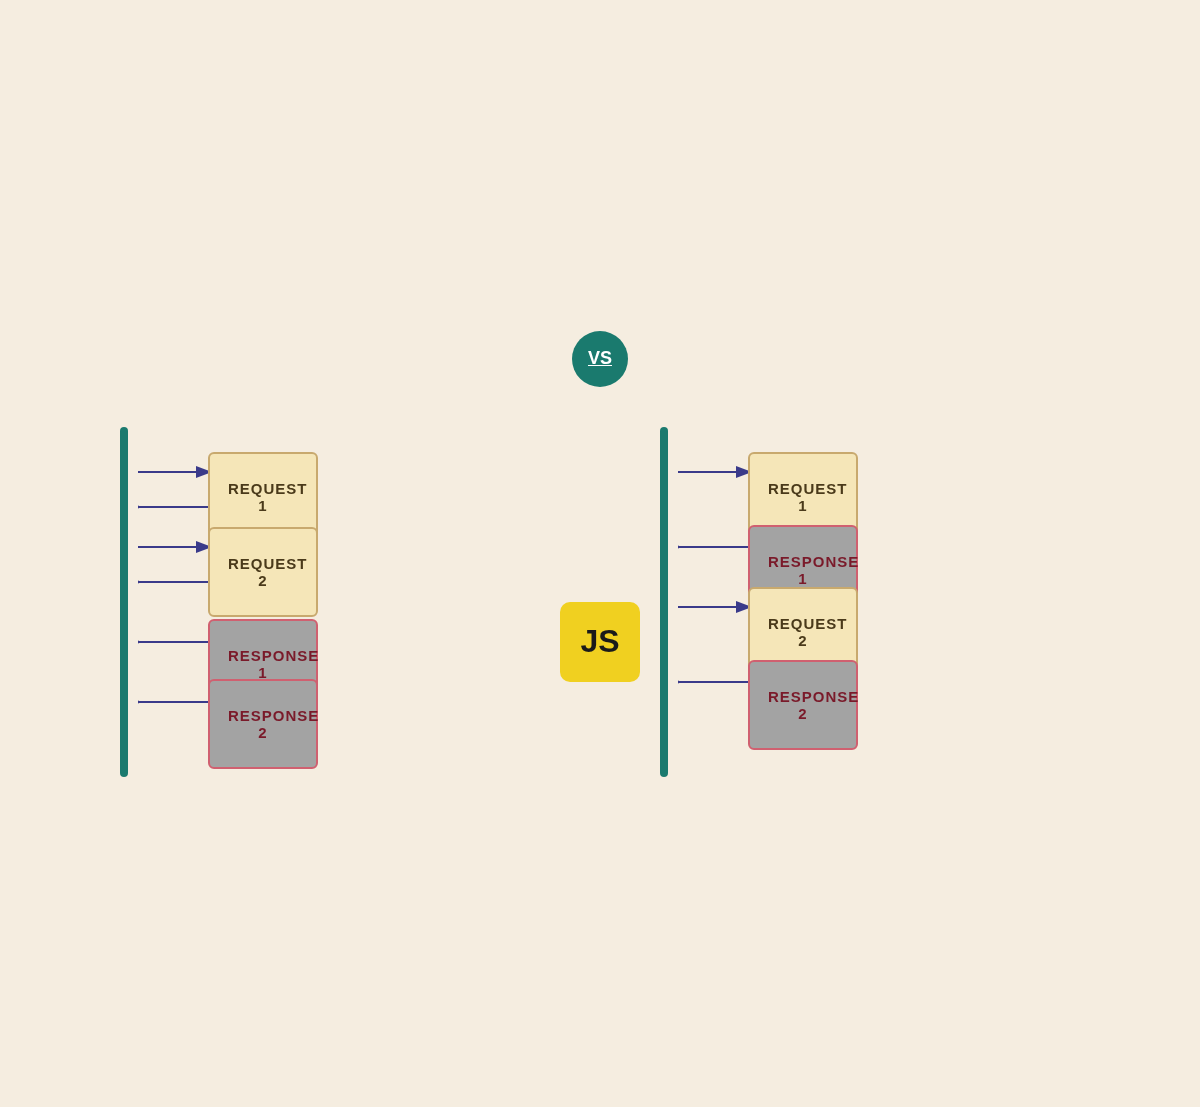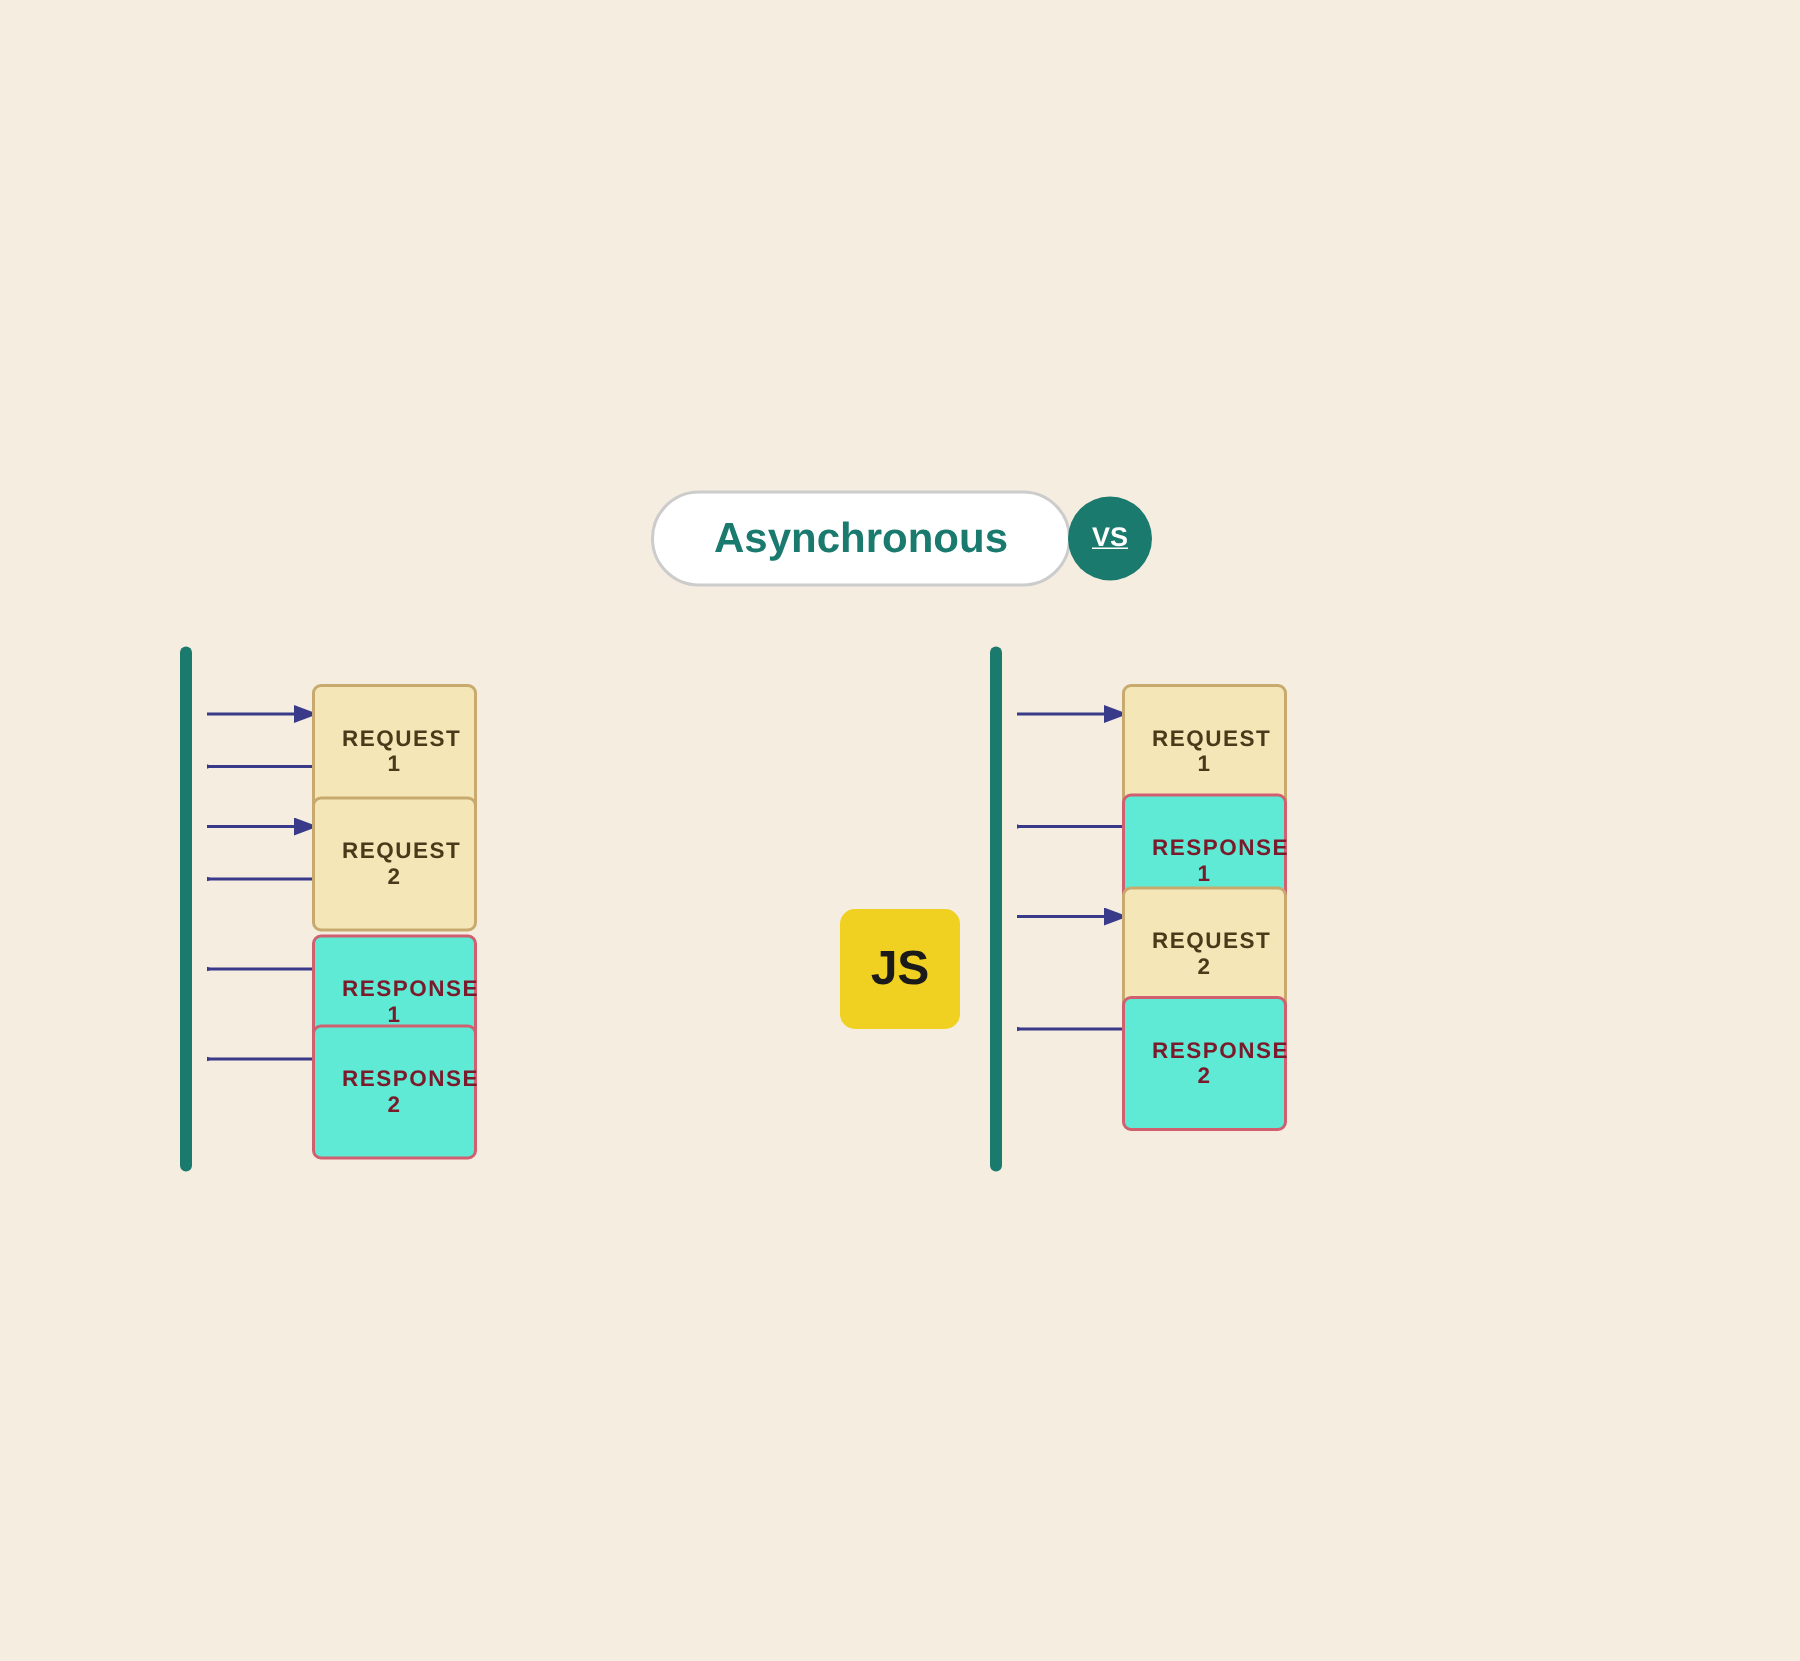--- a/index.html
+++ b/index.html
@@ -103,21 +103,21 @@
       position: absolute;
     }
 
     .box-request {
       background: #f5e6b8;
       color: #4a3a1a;
       border-color: #c8a96e;
     }
 
     .box-response {
-      background: #5eead4;
+      background: #a3a3a3;
       color: #7a1a2a;
       border-color: #d06070;
     }
 
     
     .js-badge {
       width: 80px;
       height: 80px;
       background: #f0d020;
       border-radius: 10px;
@@ -148,23 +148,20 @@
       height: 350px;
       margin-left: 10px;
     }
   </style>
 </head>
 <body>
 
 <div class="diagram-container">
 
   <div class="header-row">
-    <div class="header-pill">
-      <span>Asynchronous</span>
-    </div>
     <div class="vs-circle">
       <span>VS</span>
     </div>
   </div>
 
   <div class="content-row">
 
     <div class="async-section">
       <div class="vertical-bar"></div>
       <div class="async-diagram">

